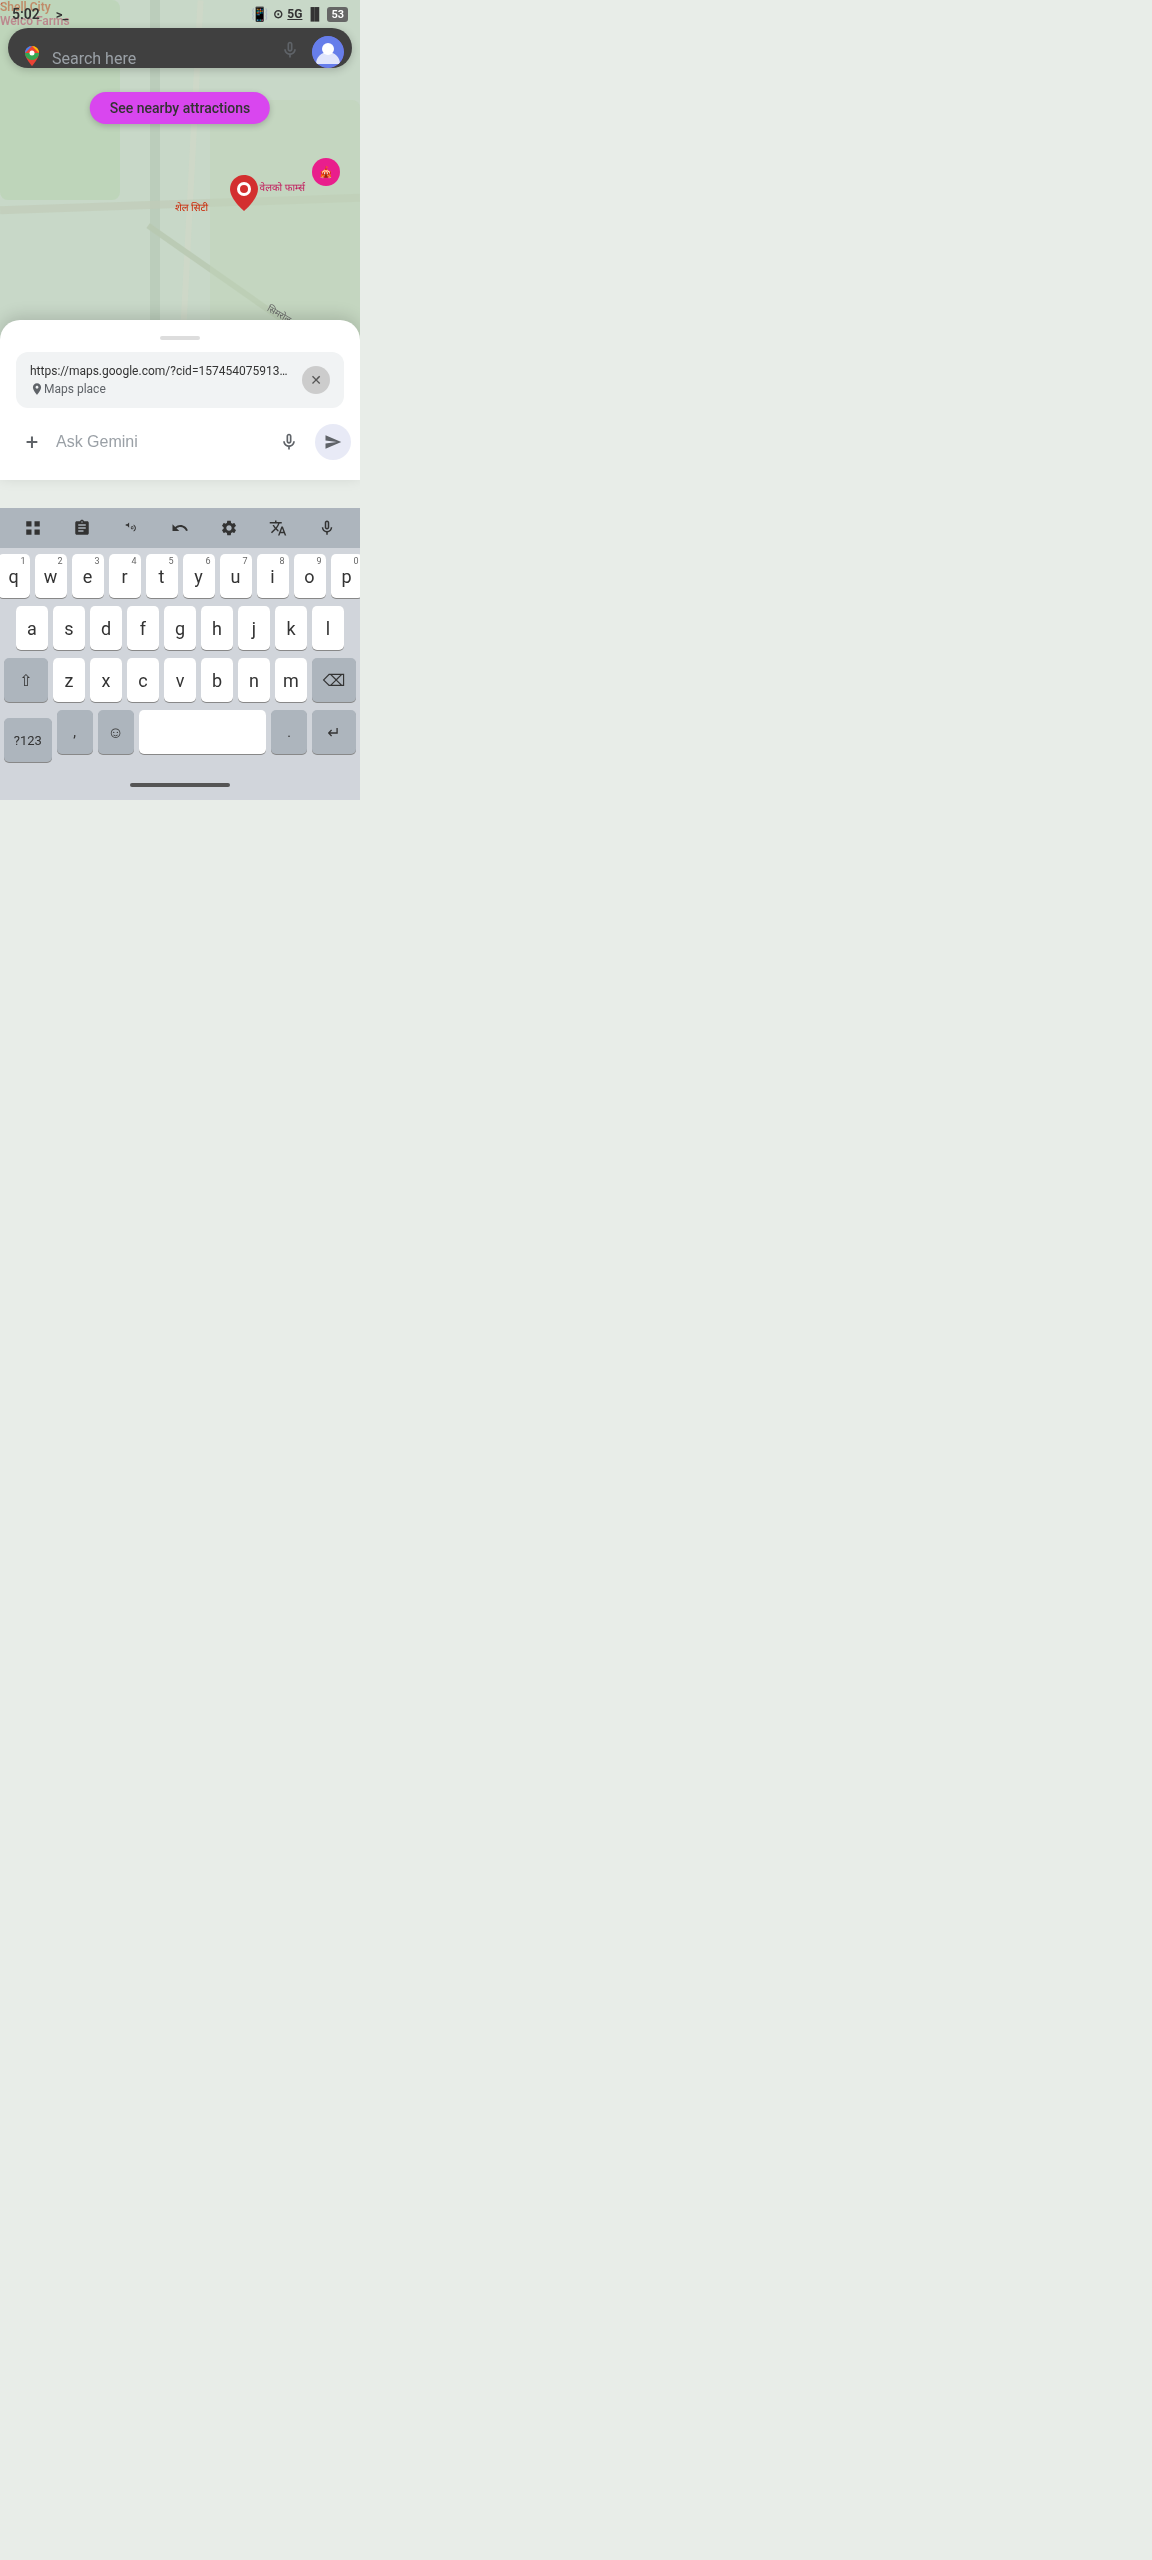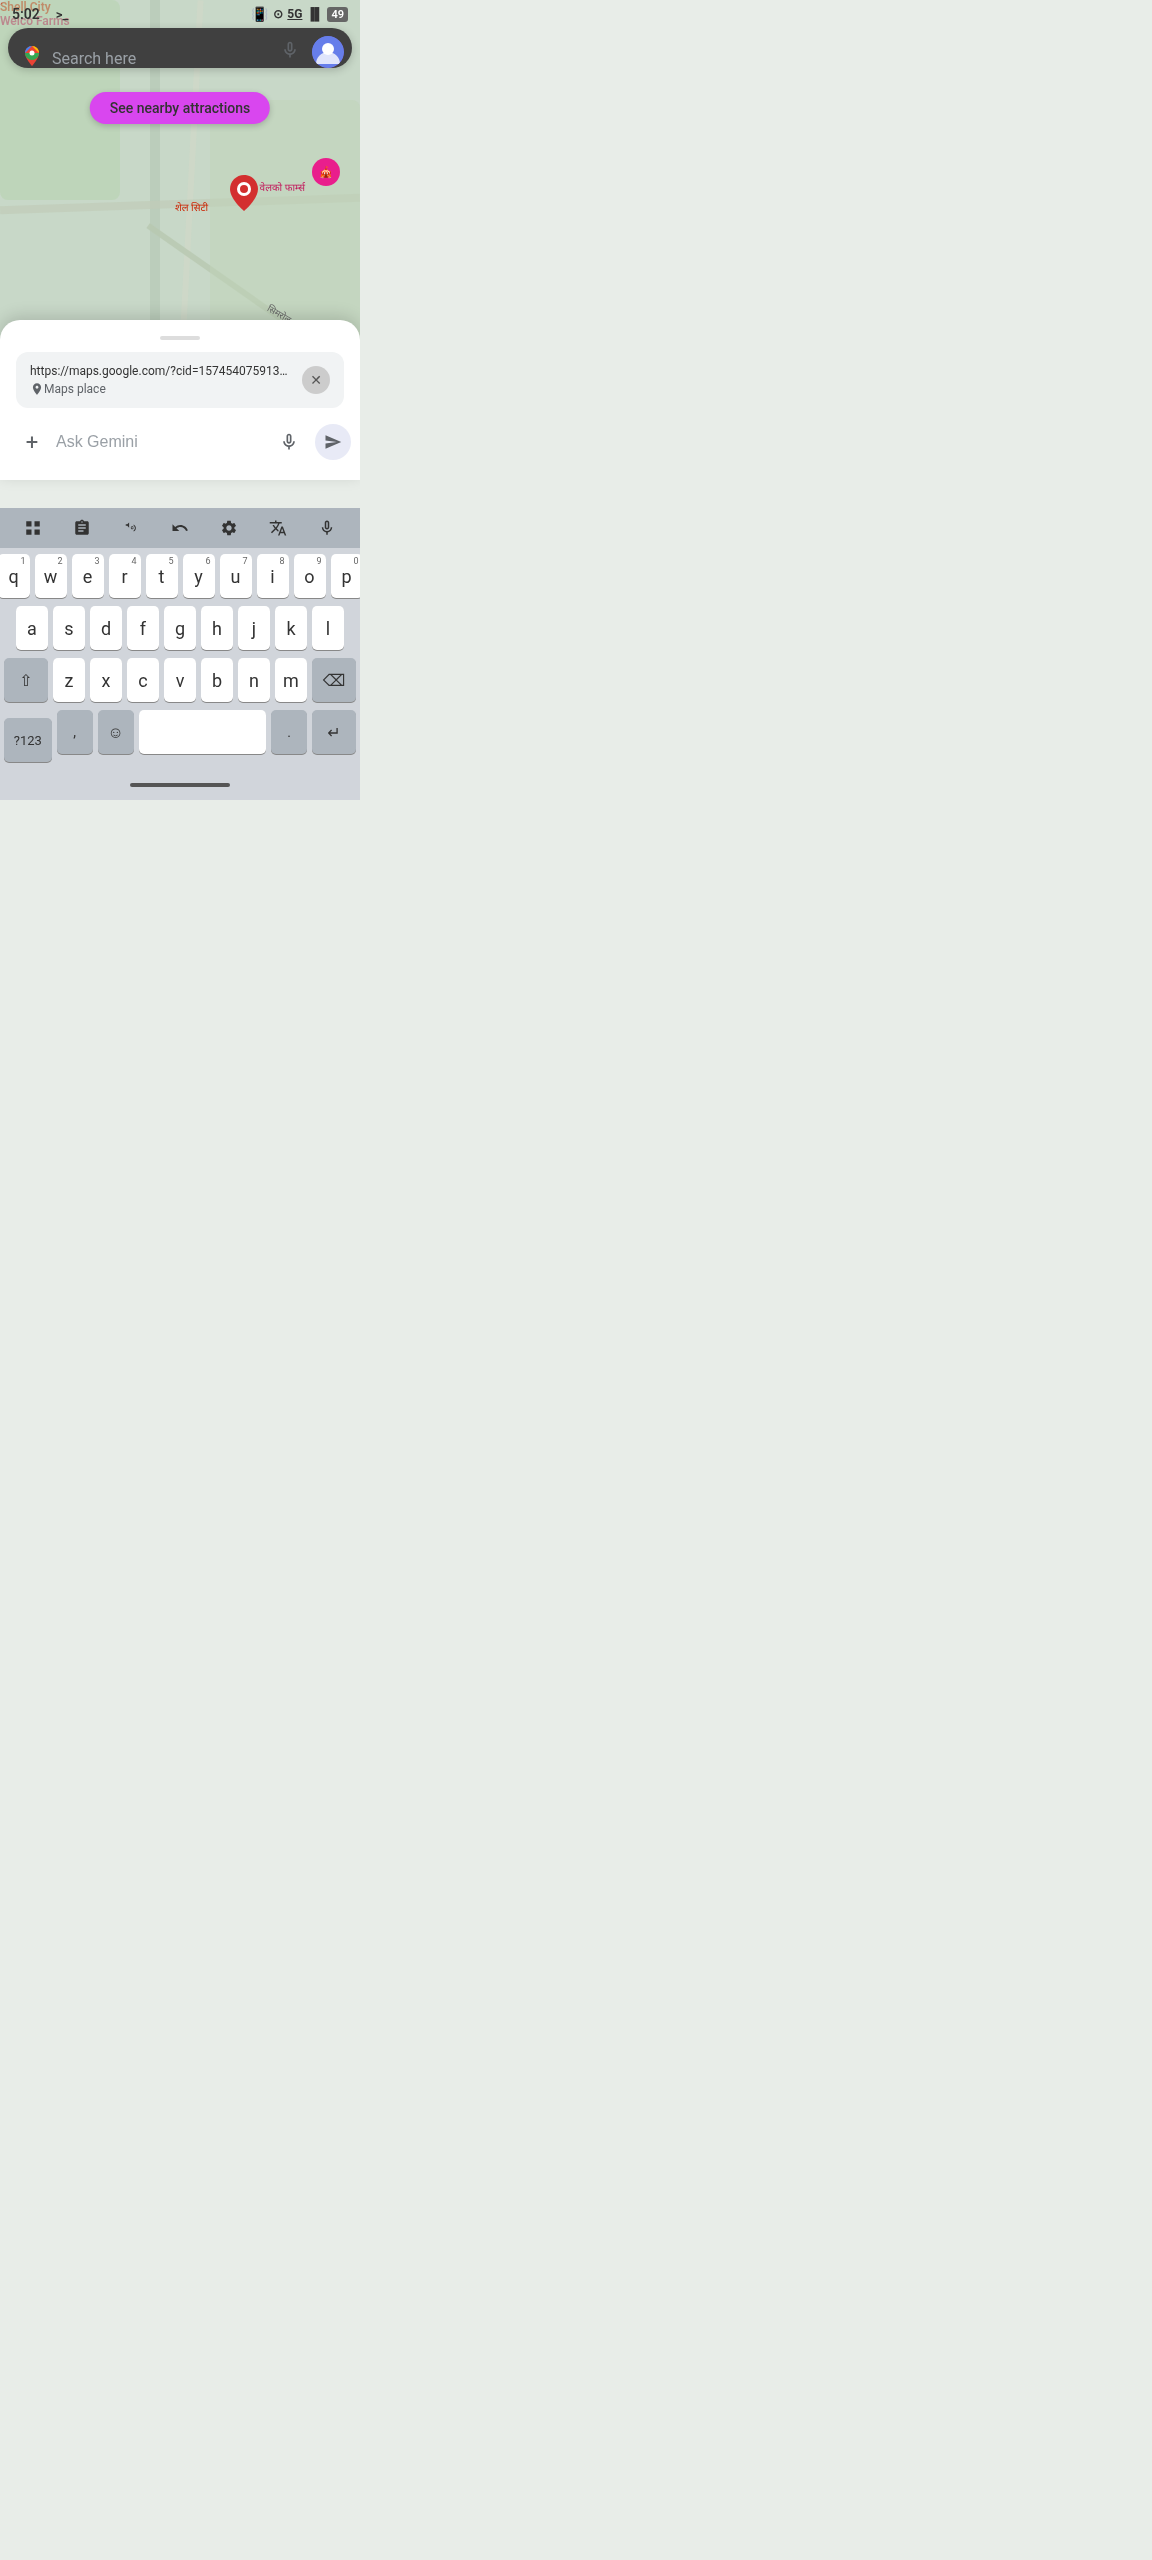--- a/index.html
+++ b/index.html
@@ -391,21 +391,21 @@
   </div>
   <div class="status-icons">
 
     <span style="font-size:14px;">📳</span>
 
     <span style="font-size:12px;">⊙</span>
     <span style="font-size:12px;font-weight:700;text-decoration:underline;">5G</span>
 
     <span style="font-size:12px;">▐▌</span>
 
-    <span style="font-size:11px;background:#666;color:white;border-radius:3px;padding:1px 4px;">49</span>
+    <span style="font-size:11px;background:#666;color:white;border-radius:3px;padding:1px 4px;">53</span>
   </div>
 </div>
 
 <div class="map-area">
 
   <div style="position:absolute;top:0;left:150px;width:10px;height:480px;background:#b8cbb8;opacity:0.8;"></div>
   <div style="position:absolute;top:0;left:185px;width:6px;height:480px;background:#d0d8c8;opacity:0.7;transform:rotate(3deg);"></div>
   <div style="position:absolute;top:200px;left:0;width:360px;height:8px;background:#c0ccb8;transform:rotate(-2deg);opacity:0.7;"></div>
 
   <div style="position:absolute;top:280px;right:30px;width:200px;height:6px;background:#b8c8b0;transform:rotate(35deg);opacity:0.8;"></div>

